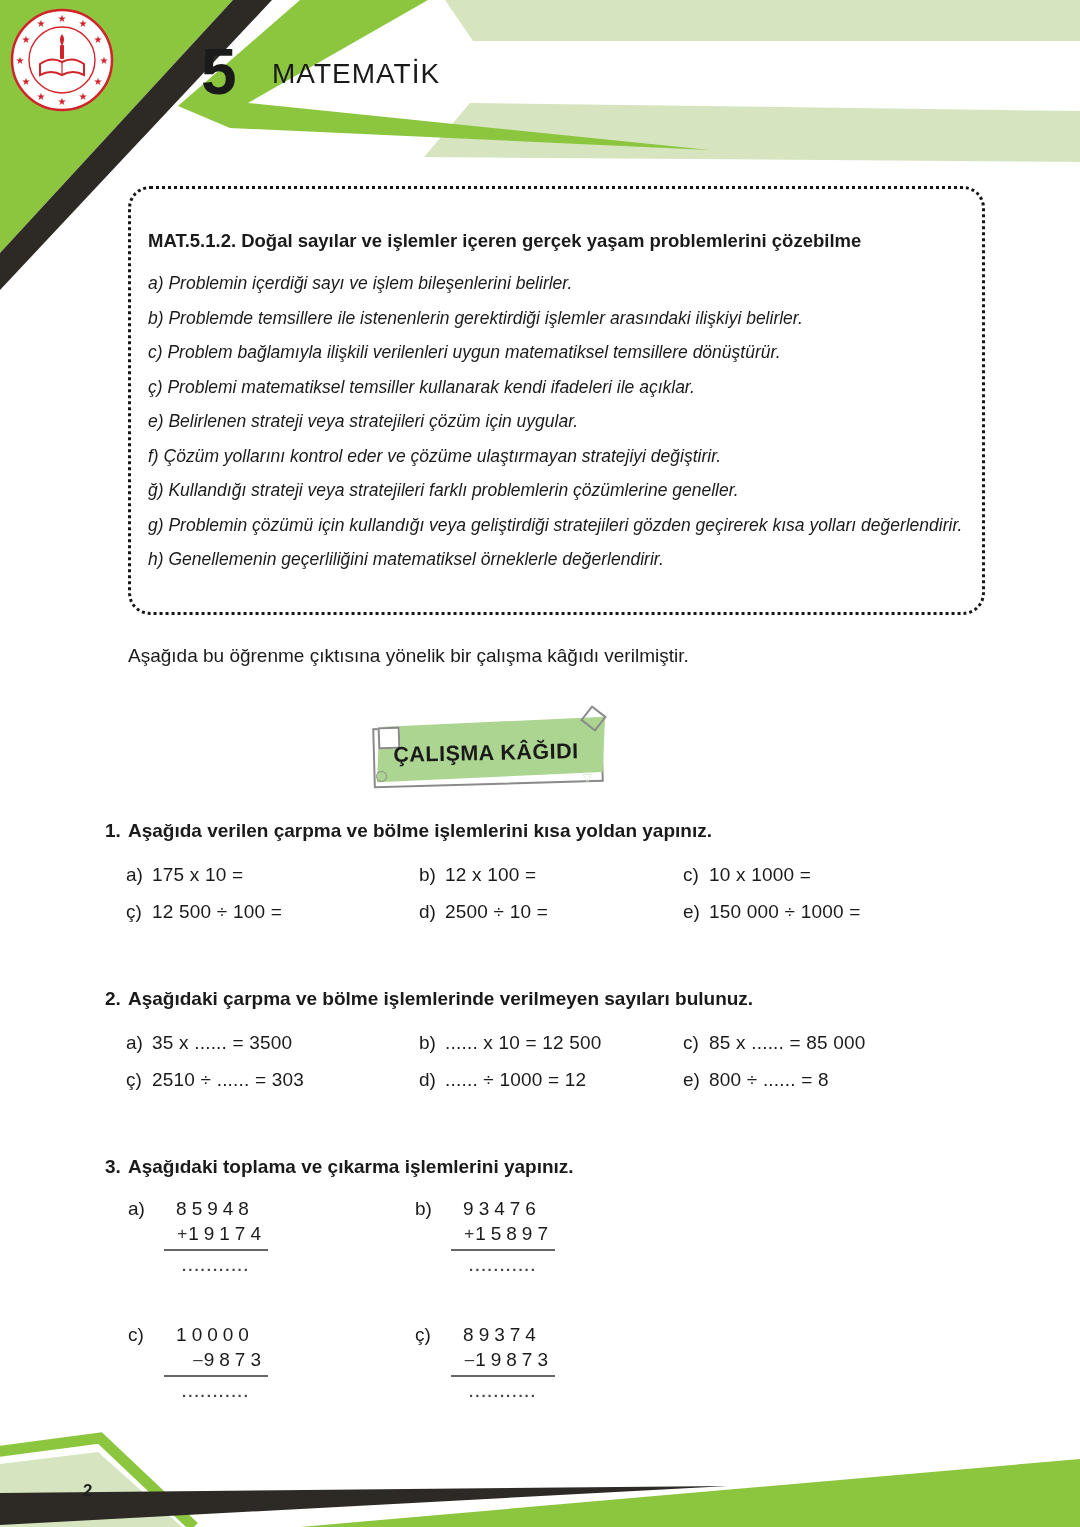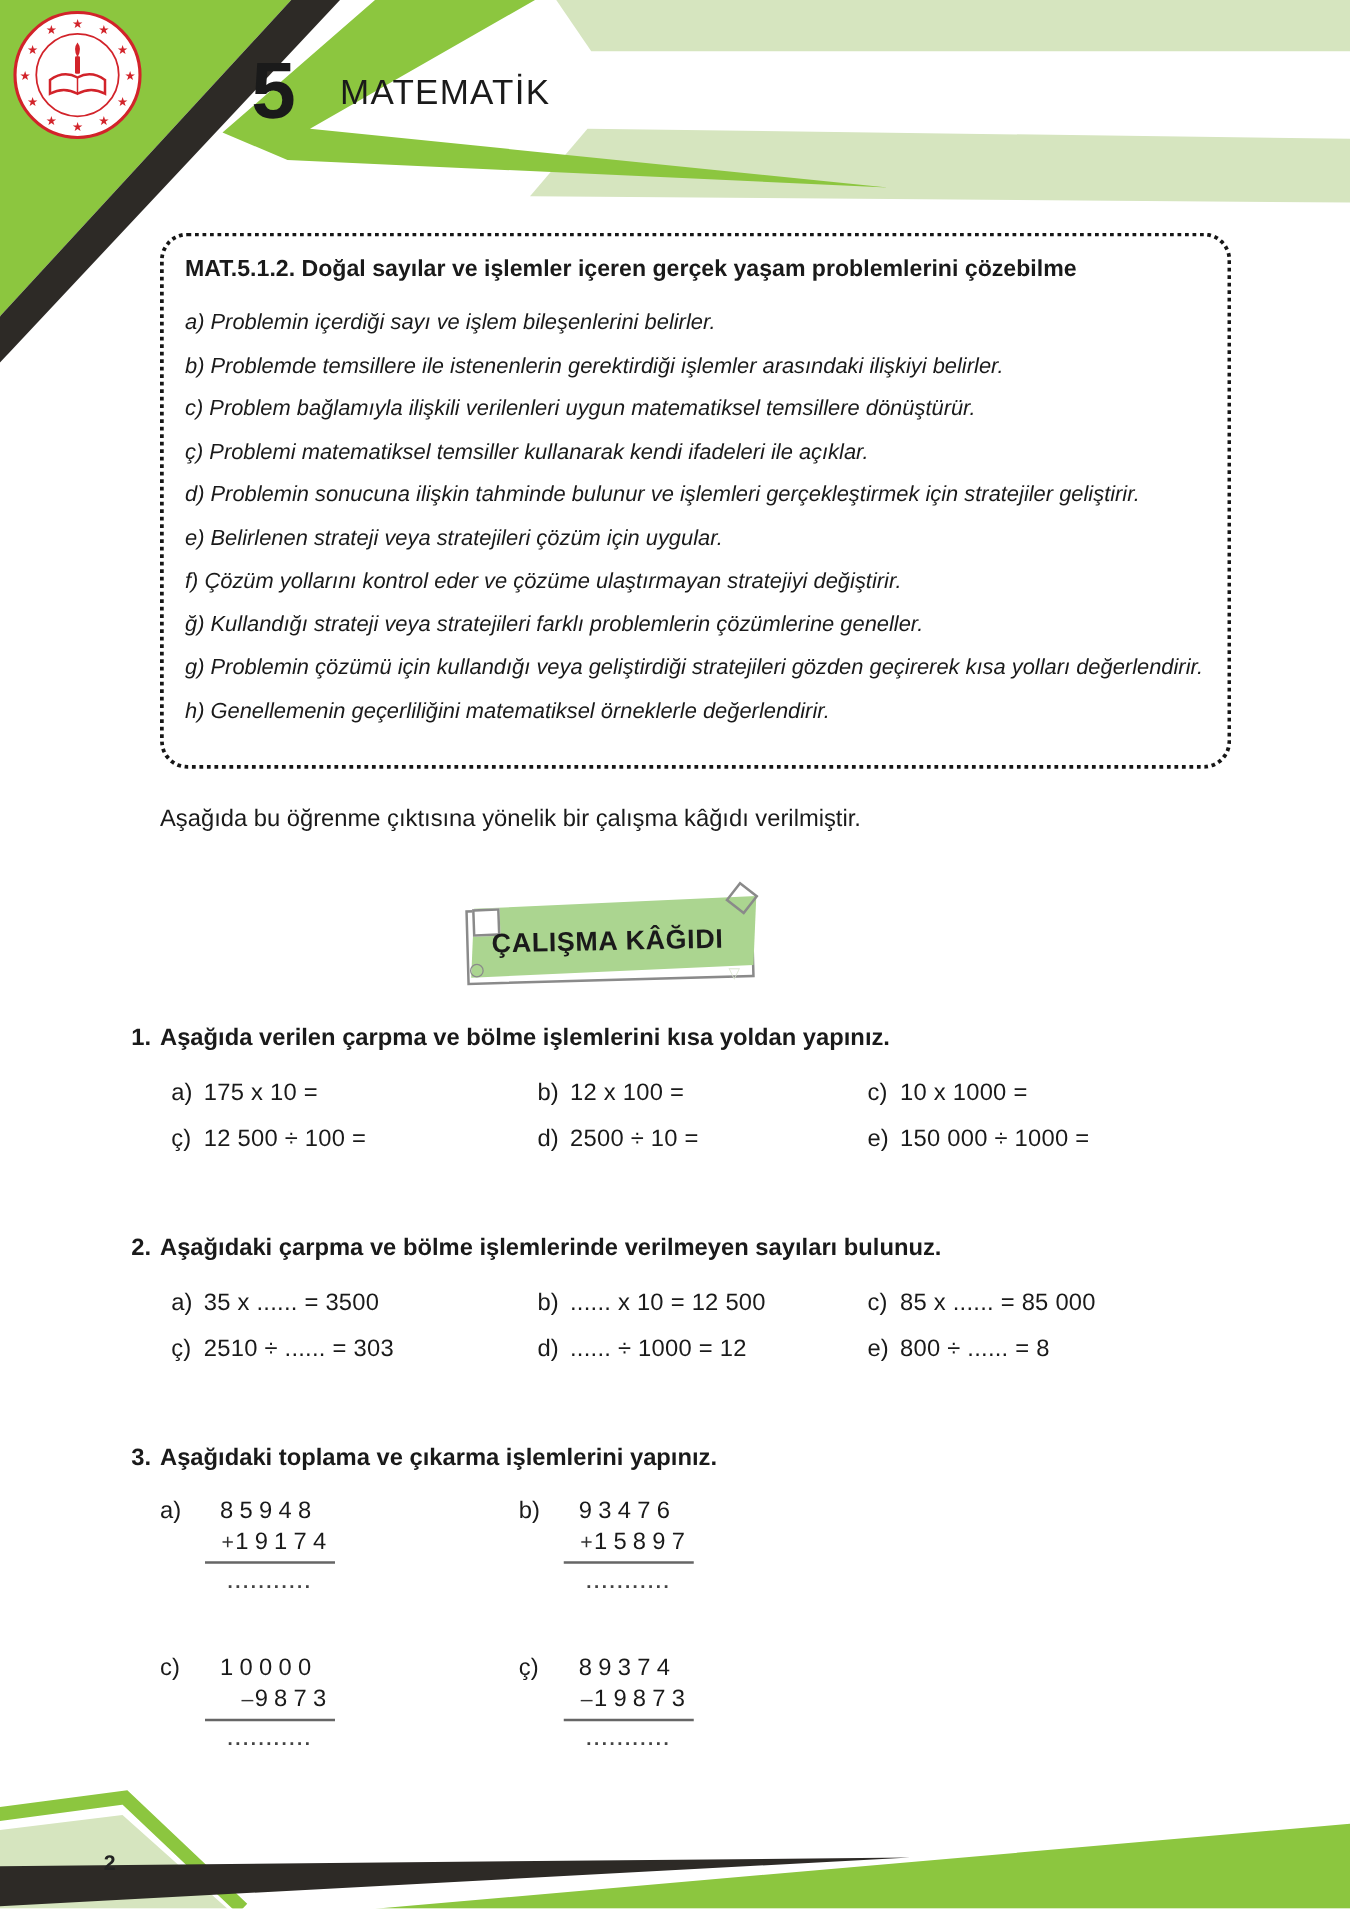--- a/index.html
+++ b/index.html
@@ -14,41 +14,41 @@
   
   .grade-num{position:absolute;left:201px;top:40px;font-size:64px;font-weight:800;line-height:1;letter-spacing:0;}
   .subject{position:absolute;left:272px;top:58px;font-size:28px;font-weight:400;letter-spacing:1px;text-align:right;}
 
   
   .outcome-box{
     position:absolute;left:128px;top:186px;width:857px;height:429px;
     box-sizing:border-box;border:3px dotted #161616;border-radius:22px;
     padding:15px 16px 10px 17px;
   }
-  .outcome-title{font-size:18.5px;font-weight:700;margin-bottom:14px;white-space:nowrap;}
+  .outcome-title{font-size:18.5px;font-weight:700;margin-bottom:14px;white-space:nowrap;margin-top:26px;}
   .outcome-item{font-size:17.5px;font-style:italic;line-height:34.5px;white-space:nowrap;}
 
   .intro{position:absolute;left:128px;top:645px;font-size:19px;}
 
   
   .banner{position:absolute;left:373px;top:721px;width:226px;height:64px;}
   .banner-outer{position:absolute;left:0;top:4px;width:100%;height:56px;background:#fff;border:2px solid #8a8a8a;transform:rotate(-1.6deg);}
   .banner-green{position:absolute;left:5px;top:1px;width:226px;height:55px;background:#abd590;transform:rotate(-2.6deg) skewX(-5deg);}
   .banner-text{position:absolute;left:0;top:0;width:100%;height:100%;display:flex;align-items:center;justify-content:center;
     font-size:21.5px;font-weight:700;letter-spacing:.5px;transform:rotate(-1.2deg);}
   .banner-sq-tl{position:absolute;left:5px;top:6px;width:18px;height:18px;border:2px solid #8a8a8a;background:#fff;transform:rotate(-2deg);}
   .banner-sq-tr{position:absolute;right:-4px;top:-12px;width:15px;height:15px;border:2px solid #8a8a8a;transform:rotate(38deg);}
   .banner-circ-bl{position:absolute;left:3px;bottom:3px;width:9px;height:9px;border:1.5px solid #8a8a8a;border-radius:50%;}
   .banner-tri-br{position:absolute;right:7px;bottom:0px;font-size:12px;color:#dde9d2;}
 
   
   .q-head{position:absolute;display:flex;font-size:19px;font-weight:700;}
   .q-head .q-num{width:23px;flex:none;}
   .q-grid{
-    position:absolute;left:137px;display:grid;
+    position:absolute;left:126px;display:grid;
     grid-template-columns:293px 264px 380px;row-gap:15px;font-size:19px;
   }
   .q-cell .item-label{display:inline-block;width:26px;}
   .q-cell .item-expr{letter-spacing:.2px;}
 
   
   .vp{position:absolute;display:flex;font-size:19px;}
   .vp-label{width:36px;flex:none;}
   .vp-body{display:flex;flex-direction:column;width:104px;}
   .vp-top{text-align:center;letter-spacing:5px;padding-right:2px;}
@@ -98,21 +98,20 @@
 
   <div class="grade-num">5</div>
   <div class="subject">MATEMATİK</div>
 
   <div class="outcome-box">
     <div class="outcome-title">MAT.5.1.2. Doğal sayılar ve işlemler içeren gerçek yaşam problemlerini çözebilme</div>
     <div class="outcome-item">a) Problemin içerdiği sayı ve işlem bileşenlerini belirler.</div>
     <div class="outcome-item">b) Problemde temsillere ile istenenlerin gerektirdiği işlemler arasındaki ilişkiyi belirler.</div>
     <div class="outcome-item">c) Problem bağlamıyla ilişkili verilenleri uygun matematiksel temsillere dönüştürür.</div>
     <div class="outcome-item">ç) Problemi matematiksel temsiller kullanarak kendi ifadeleri ile açıklar.</div>
-    <div class="outcome-item">d) Problemin sonucuna ilişkin tahminde bulunur ve işlemleri gerçekleştirmek için stratejiler geliştirir.</div>
     <div class="outcome-item">e) Belirlenen strateji veya stratejileri çözüm için uygular.</div>
     <div class="outcome-item">f) Çözüm yollarını kontrol eder ve çözüme ulaştırmayan stratejiyi değiştirir.</div>
     <div class="outcome-item">ğ) Kullandığı strateji veya stratejileri farklı problemlerin çözümlerine geneller.</div>
     <div class="outcome-item">g) Problemin çözümü için kullandığı veya geliştirdiği stratejileri gözden geçirerek kısa yolları değerlendirir.</div>
     <div class="outcome-item">h) Genellemenin geçerliliğini matematiksel örneklerle değerlendirir.</div>
   </div>
 
   <div class="intro">Aşağıda bu öğrenme çıktısına yönelik bir çalışma kâğıdı verilmiştir.</div>
 
   <div class="banner">

